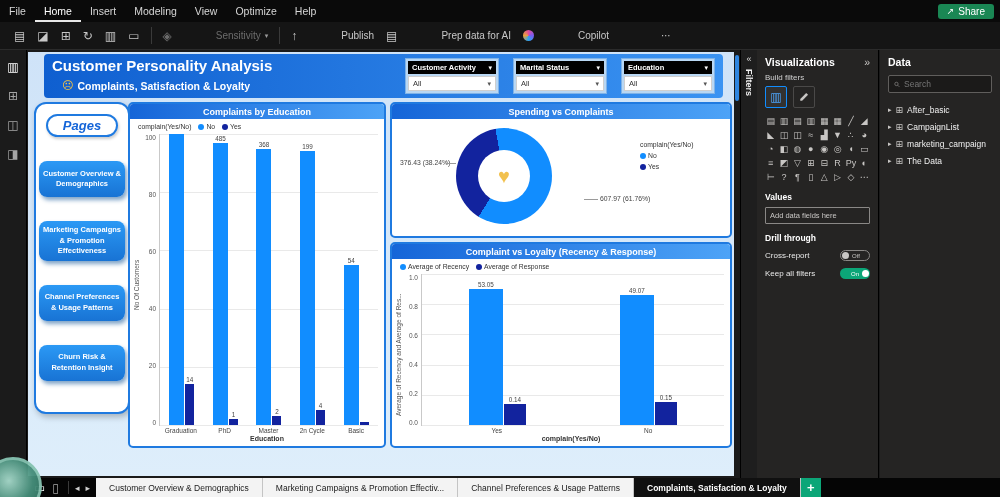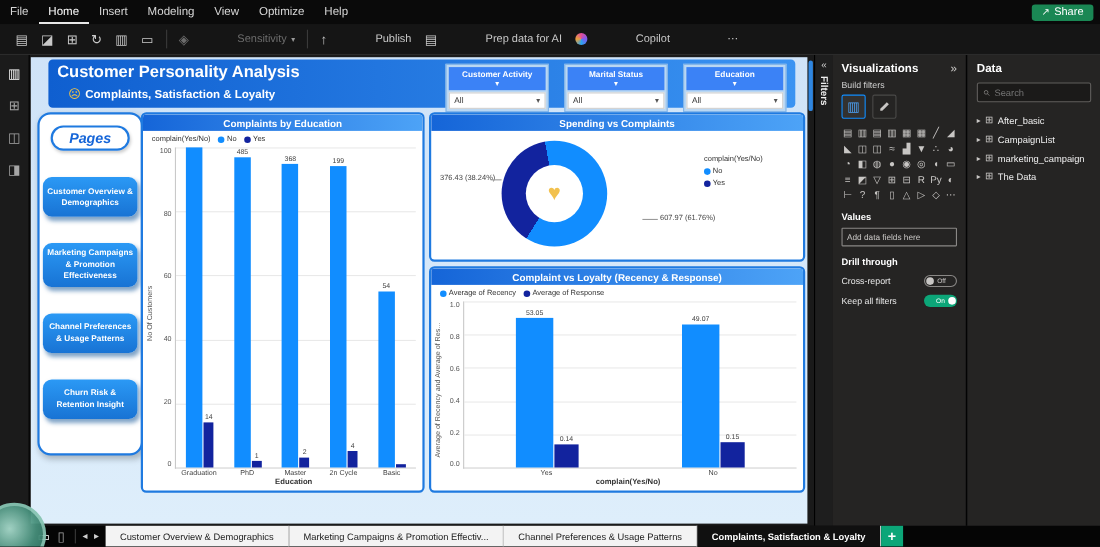--- a/index.html
+++ b/index.html
@@ -28,21 +28,21 @@
   .rail-icon.active { color:#ffffff; }
 
   
   .canvas { position:absolute; left:28px; top:52px; width:706px; height:424px; background:linear-gradient(180deg,#cfe3f8,#deeefb); }
   .banner { position:absolute; left:4px; top:2px; right:11px; height:44px; background:linear-gradient(90deg,#0f5fd0,#3a93f2); border-radius:4px;margin-left:12px; }
   .banner-title { position:absolute; left:8px; top:3px; font-size:15px; font-weight:bold; color:#fff; }
   .banner-sub { position:absolute; left:18px; top:25px; font-size:10.5px; font-weight:bold; color:#fff; display:flex; align-items:center; gap:4px; }
   .emoji { color:#ffc83d; font-size:11px; }
   .slicers { position:absolute; right:8px; top:4px; display:flex; gap:14px; }
   .slicer { width:94px; background:#b9d7f3; border:1px solid #7fb3e8; padding:2px; }
-  .slicer-head { background:#3b82f6; color:#fff; font-size:7.5px; font-weight:bold; display:flex; justify-content:space-between; align-items:center; padding:2px 4px;flex-direction:column; }
+  .slicer-head { background:#000000; color:#fff; font-size:7.5px; font-weight:bold; display:flex; justify-content:space-between; align-items:center; padding:2px 4px; }
   .slicer-body { background:#fff; color:#333; font-size:7.5px; display:flex; justify-content:space-between; align-items:center; padding:2px 4px; margin-top:2px; border:1px solid #cfcfcf; }
   .chev-w { color:#fff; font-size:7px; } .chev-d { color:#555; font-size:7px; }
 
   
   .pages-panel { position:absolute; left:6px; top:50px; width:96px; height:312px; background:#fff; border:2px solid #1f7ae0; border-radius:12px; box-shadow:2px 3px 6px rgba(0,0,0,.25); padding:10px 4px; display:flex; flex-direction:column; align-items:center; }
   .pages-title { border:2px solid #1f7ae0; border-radius:14px; color:#1565d8; font-weight:bold; font-style:italic; font-size:13px; padding:2px 15px; box-shadow:1px 2px 3px rgba(0,0,0,.2); }
   .page-btn { margin-top:24px; width:86px; min-height:36px; background:linear-gradient(180deg,#2b99f5,#1873d4); color:#fff; font-size:7.5px; font-weight:bold; text-align:center; border-radius:8px; display:flex; align-items:center; justify-content:center; padding:4px 3px; line-height:1.4; box-shadow:2px 3px 4px rgba(21,87,153,.55); }
 
   
   .card { position:absolute; background:#fff; border:2px solid #1f7ae0; border-radius:5px; overflow:hidden; display:flex; flex-direction:column; }

